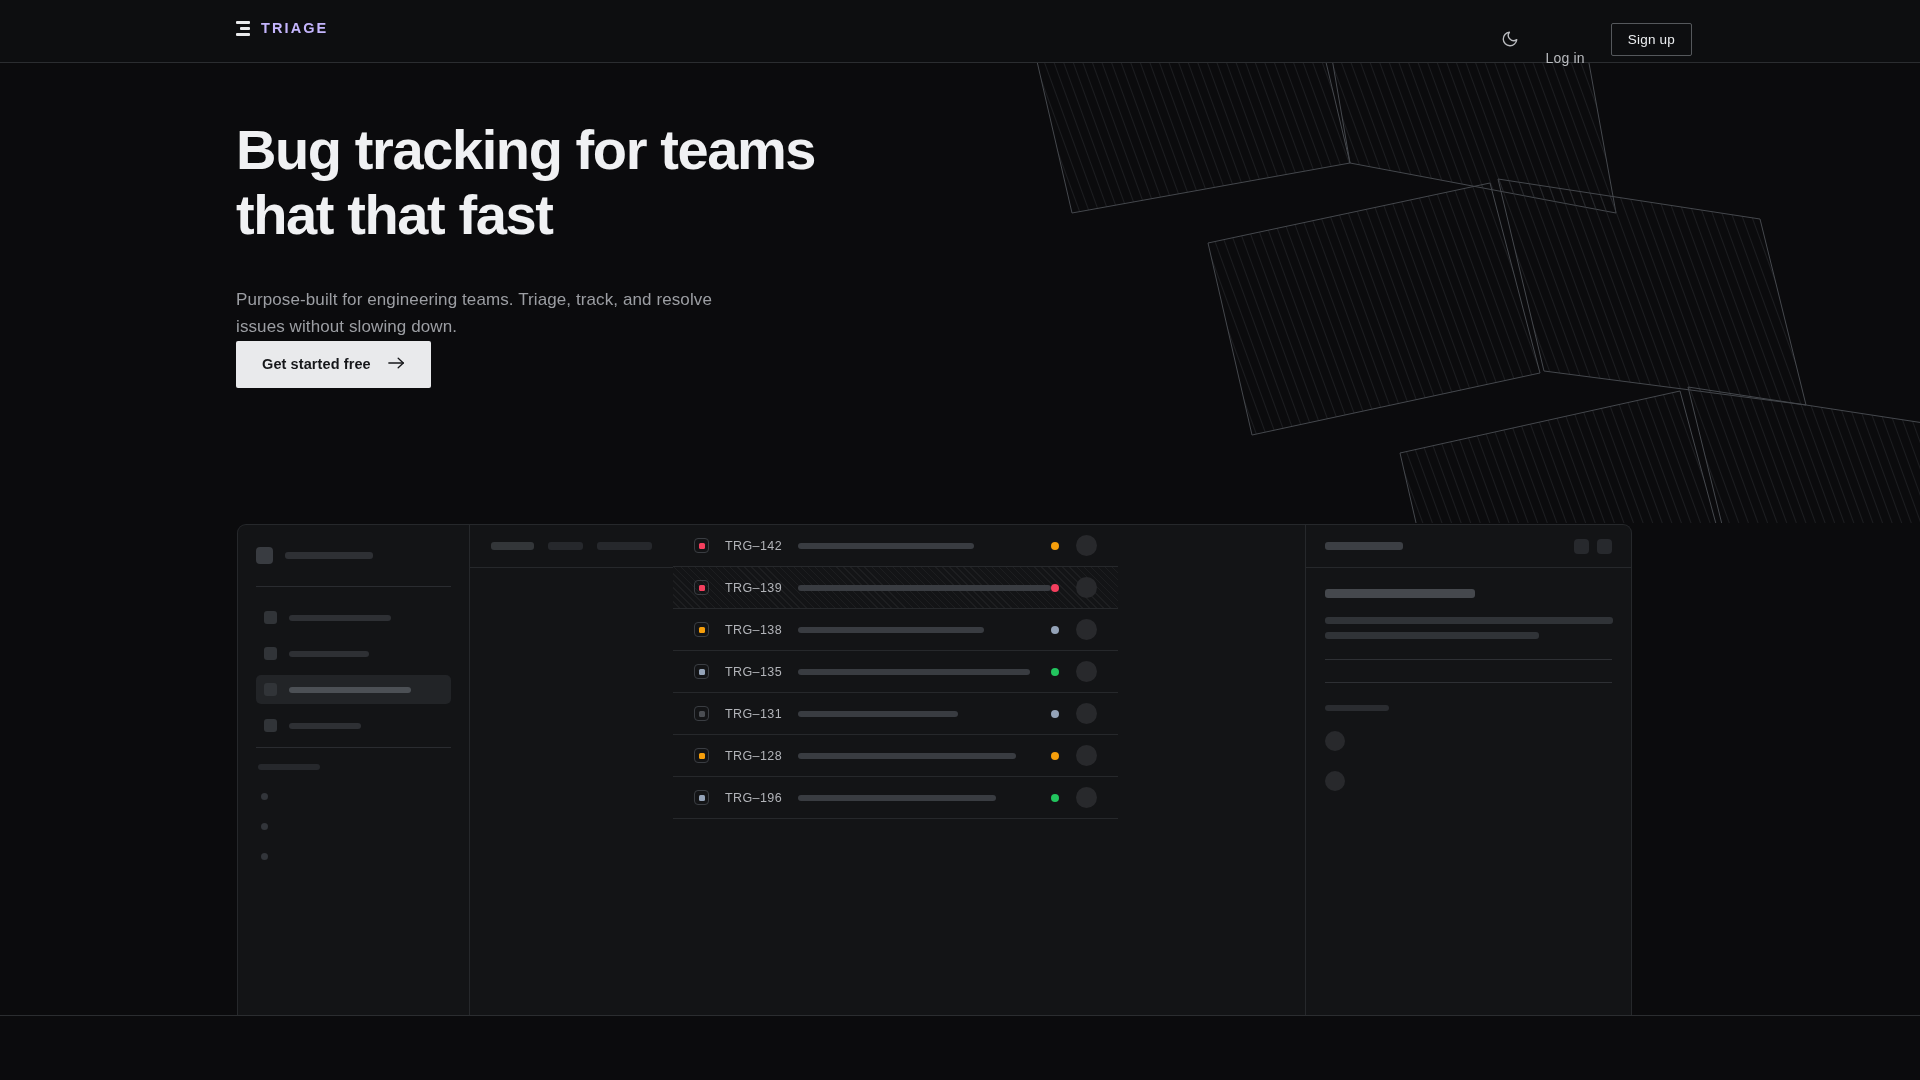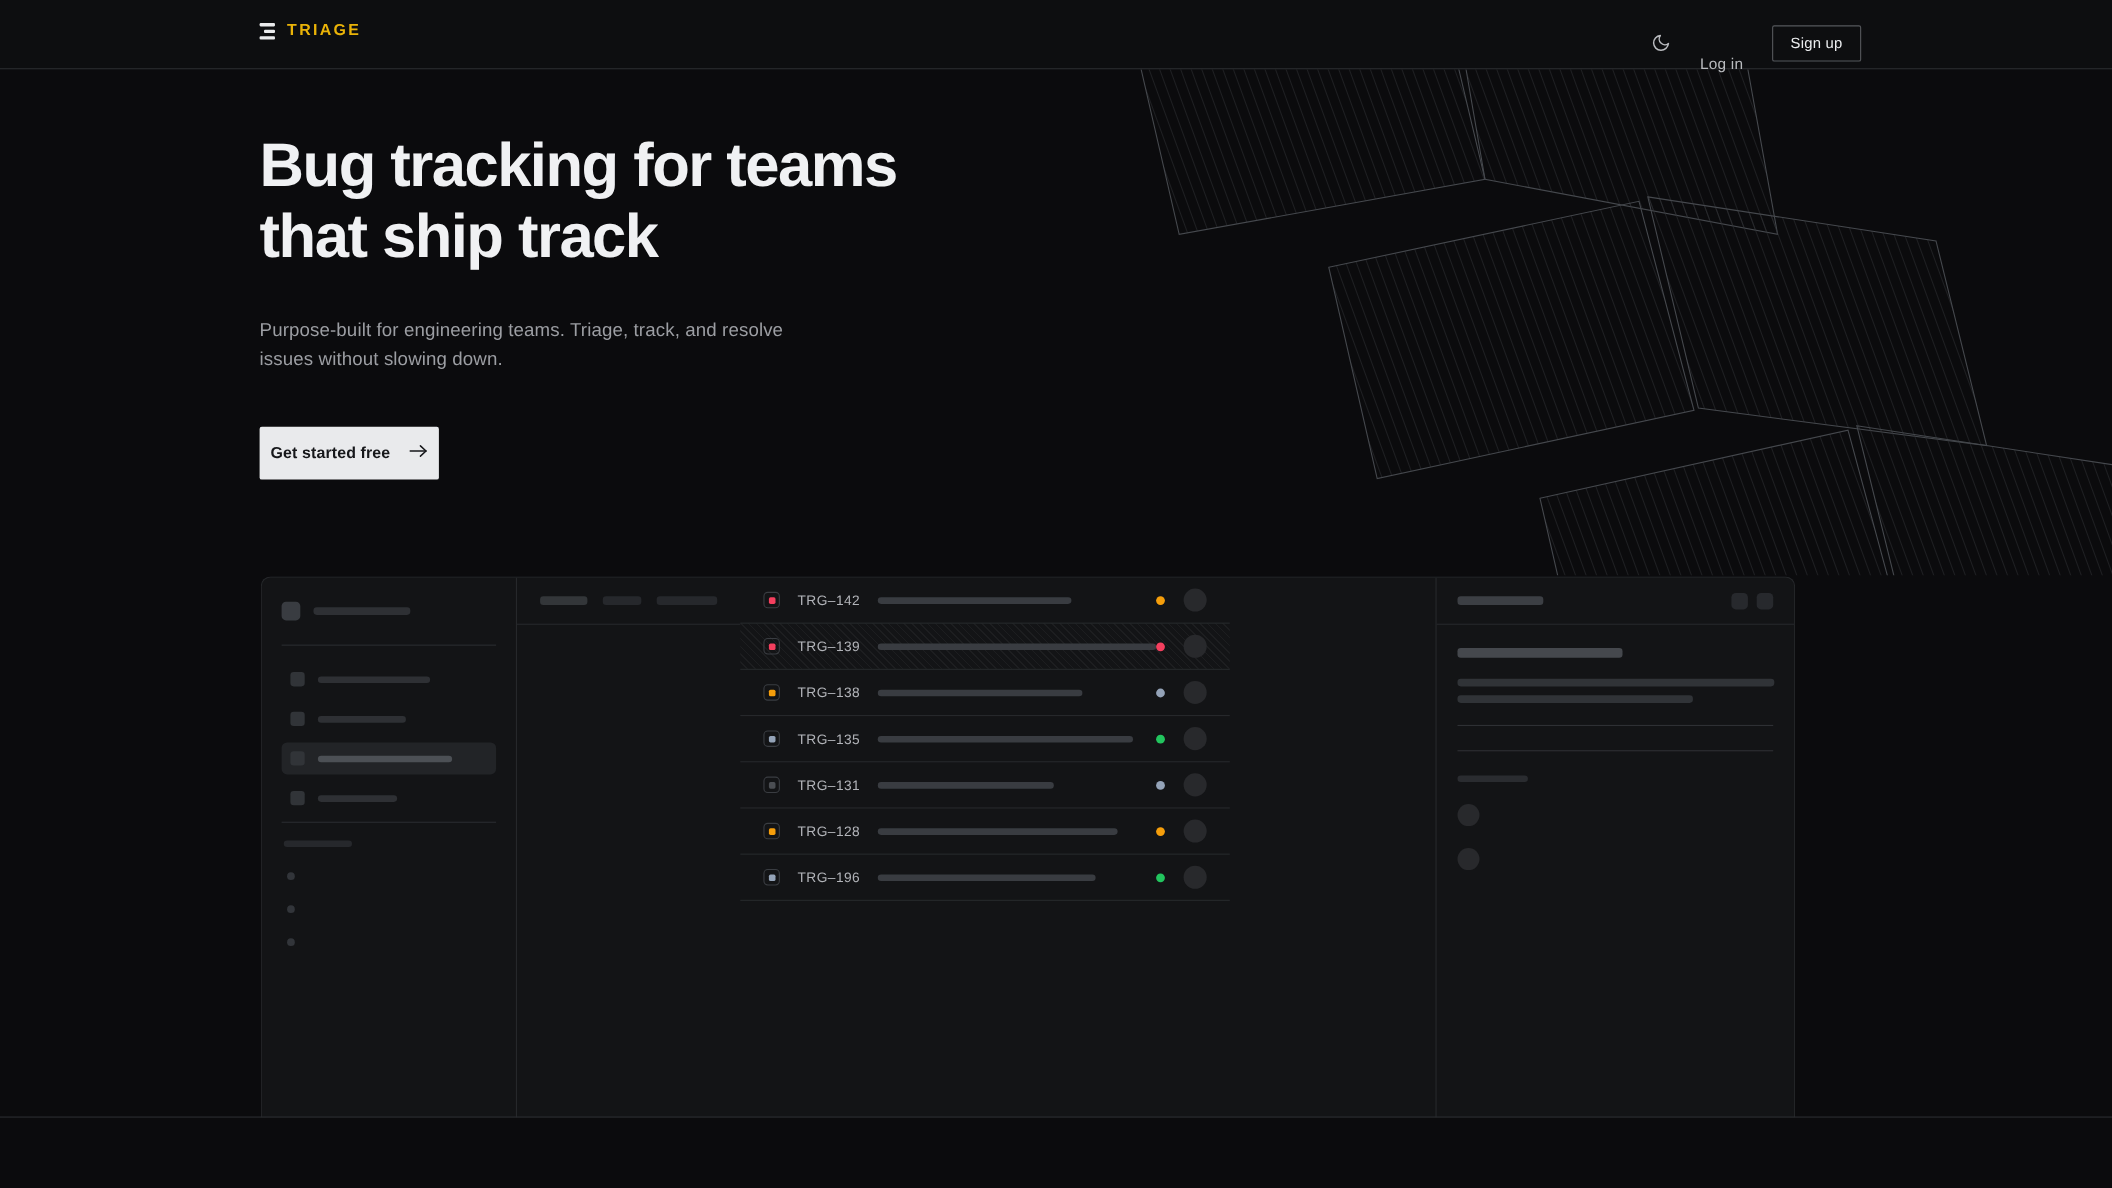--- a/index.html
+++ b/index.html
@@ -21,21 +21,21 @@
   .nav-logo {
     position:absolute; left:236px; top:20px;
     display:flex; align-items:center; gap:11px;
   }
   .logo-mark { display:flex; flex-direction:column; gap:3px; width:14px; }
   .logo-mark i { display:block; height:3px; background:#e9eaec; border-radius:1px; }
   .logo-mark i:nth-child(1){ width:14px; }
   .logo-mark i:nth-child(2){ width:10px; margin-left:4px; }
   .logo-mark i:nth-child(3){ width:14px; }
   .logo-text {
-    color:#eab308; font-size:14.5px; font-weight:700; letter-spacing:2.1px;
+    color:#c4b5fd; font-size:14.5px; font-weight:700; letter-spacing:2.1px;
   }
   .nav-right {
     position:absolute; right:228px; top:12px;
     display:flex; align-items:center; gap:26px;
   }
   .moon-icon { width:18px; height:18px; color:#b9bbbf; display:block; }
   .nav-link { color:#b9bbbf; font-size:14px; letter-spacing:.2px;margin-top:38px; }
   .btn-signup {
     border:1px solid #55585c; color:#eceef0; font-size:13.5px;
     padding:8px 16px; background:transparent; border-radius:2px;
@@ -51,23 +51,23 @@
   .hero { position:absolute; left:236px; top:118px; z-index:10; }
   .hero h1 {
     color:#f0f1f3; font-size:56px; line-height:1.16; font-weight:700;
     letter-spacing:-1.4px; max-width:680px;
   }
   .hero p {
     margin-top:38px; color:#9c9ea3; font-size:17px; line-height:1.62;
     max-width:480px; letter-spacing:.1px;
   }
   .cta {
-    margin-top:47px; display:inline-flex; align-items:center; gap:17px;
+    display:inline-flex; align-items:center; gap:17px;
     background:#e9eaec; color:#16171a; font-size:14.5px; font-weight:600;
-    padding:15px 10px; border:none; border-radius:2px; letter-spacing:.1px;
+    padding:15px 26px; border:none; border-radius:2px; letter-spacing:.1px;
   }
   .cta svg { width:17px; height:14px; }
 
   
   .mock {
     position:absolute; left:237px; top:524px; width:1395px; height:492px;
     background:#131416; border:1px solid #26282b;
     border-radius:9px 9px 0 0; border-bottom:none;
     display:flex; overflow:hidden; z-index:10;
   }
@@ -155,21 +155,21 @@
         <svg class="moon-icon" viewBox="0 0 24 24" fill="none" stroke="currentColor" stroke-width="1.8" stroke-linecap="round" stroke-linejoin="round">
             <path d="M21 12.79A9 9 0 1 1 11.21 3 7 7 0 0 0 21 12.79z"></path>
           </svg>
       </span>
       <a class="nav-link">Log in</a>
       <button class="btn-signup">Sign up</button>
     </div>
   </div>
 
   <div class="hero">
-    <h1><span>Bug tracking for teams</span><br><span>that ship track</span></h1>
+    <h1><span>Bug tracking for teams</span><br><span>that that fast</span></h1>
     <p>Purpose-built for engineering teams. Triage, track, and resolve issues without slowing down.</p>
     <button class="cta">
       <span>Get started free</span>
       <span>
         <svg viewBox="0 0 20 14" fill="none" stroke="#16171a" stroke-width="1.6" stroke-linecap="round" stroke-linejoin="round">
             <line x1="1" y1="7" x2="18" y2="7"></line>
             <polyline points="12,1.5 18,7 12,12.5"></polyline>
           </svg>
       </span>
     </button>

